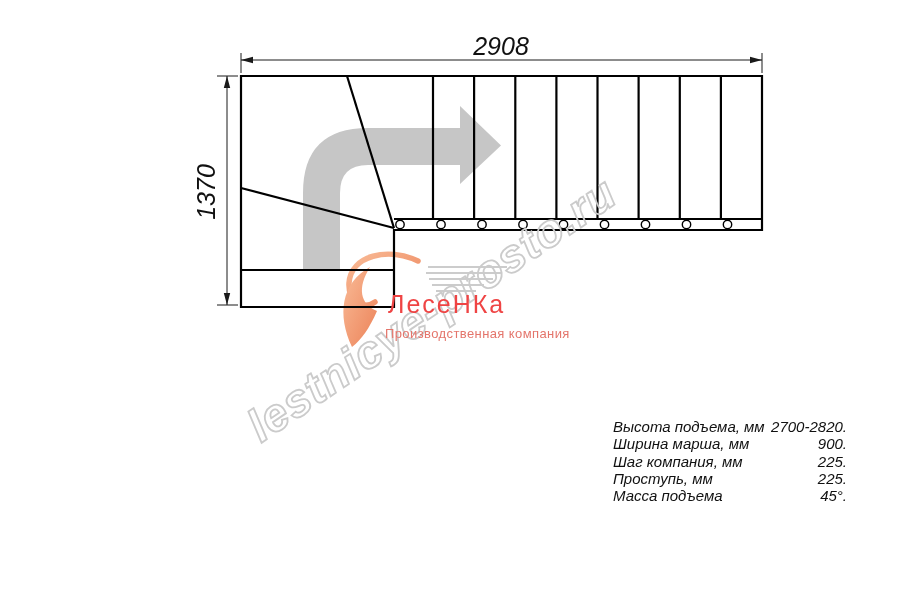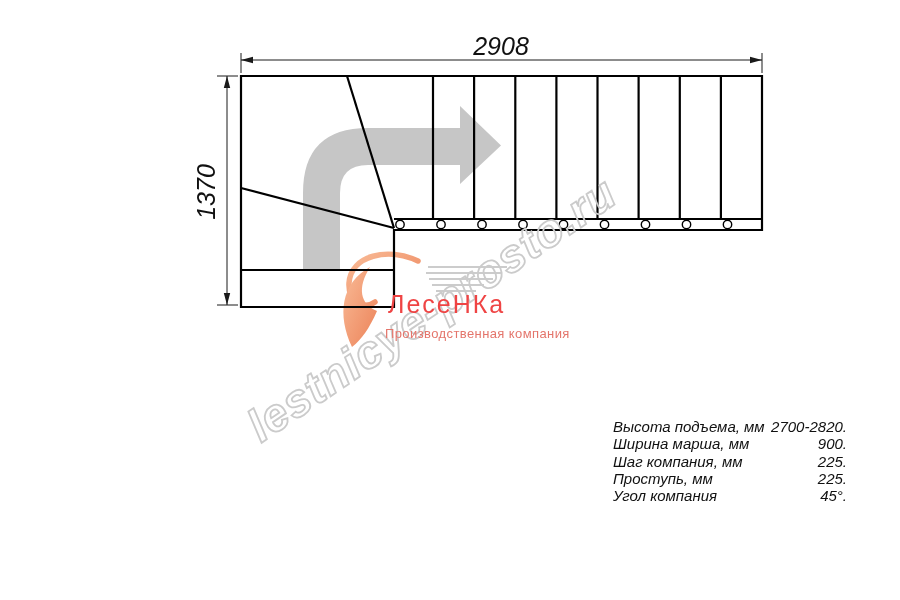--- a/index.html
+++ b/index.html
@@ -135,18 +135,18 @@
     </div>
     <div class="spec-row">
       <span class="spec-label">Шаг компания, мм</span>
       <span class="spec-value">225.</span>
     </div>
     <div class="spec-row">
       <span class="spec-label">Проступь, мм</span>
       <span class="spec-value">225.</span>
     </div>
     <div class="spec-row">
-      <span class="spec-label">Угол компания</span>
+      <span class="spec-label">Масса подъема</span>
       <span class="spec-value">45°.</span>
     </div>
   </div>
 
 </div>
 
 </body></html>

